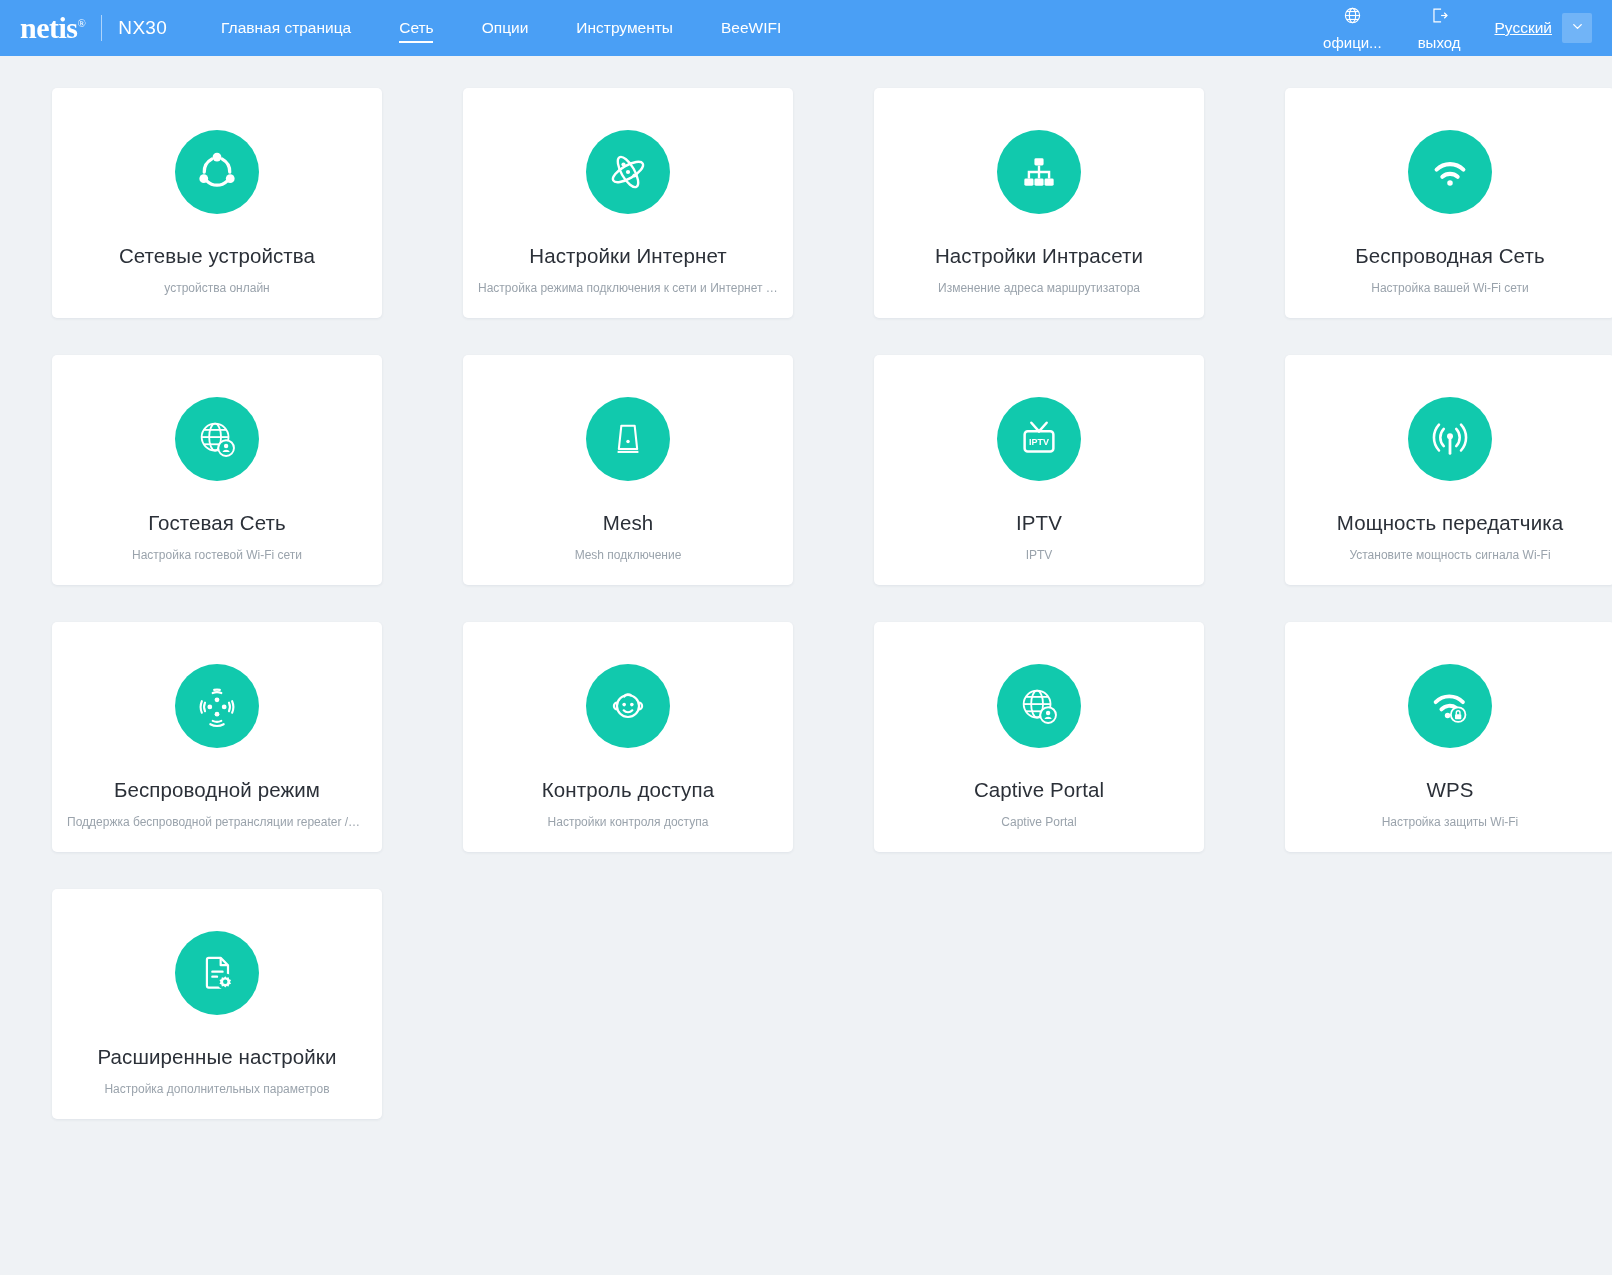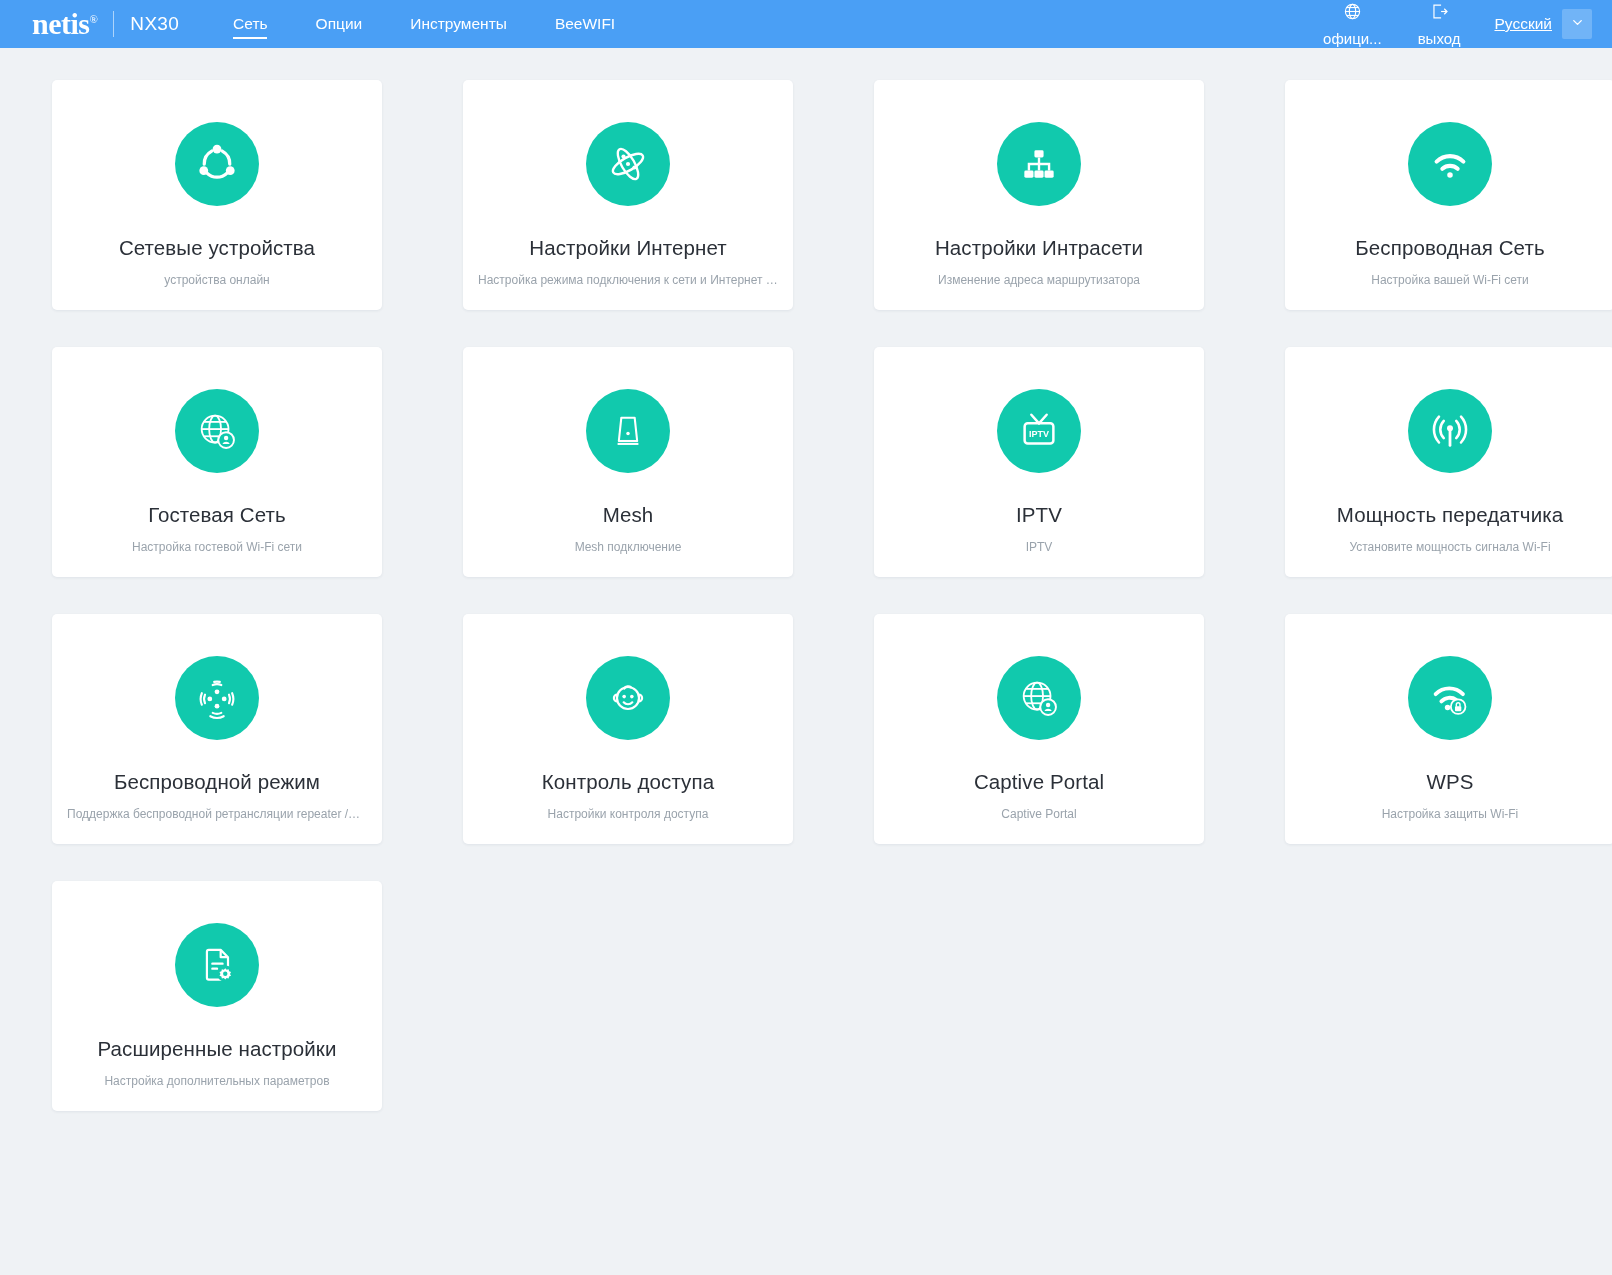--- a/index.html
+++ b/index.html
@@ -7,25 +7,25 @@
   html, body {
     width: 1612px;
     height: 1275px;
     background: #eff2f5;
     font-family: "Liberation Sans", "DejaVu Sans", sans-serif;
     overflow: hidden;
   }
 
   
   .topbar {
-    height: 48px;
+    height: 56px;
     background: #4a9ff5;
     display: flex;
     align-items: center;
-    padding: 0 18px 0 32px;
+    padding: 0 18px 0 20px;
     position: relative;
   }
 
   .brand {
     display: flex;
     align-items: center;
     flex: 0 0 auto;
     margin-right: 30px;
   }
   .brand-logo {
@@ -178,20 +178,21 @@
 
   <div class="brand">
     <div class="brand-logo">
       <span>netis</span><sup>®</sup>
     </div>
     <div class="brand-sep"></div>
     <div class="brand-model">NX30</div>
   </div>
 
   <nav class="mainnav">
+    <div class="nav-item">Главная страница</div>
     <div class="nav-item active">Сеть</div>
     <div class="nav-item">Опции</div>
     <div class="nav-item">Инструменты</div>
     <div class="nav-item">BeeWIFI</div>
   </nav>
 
   <div class="topright">
 
     <div class="tr-item">
       <span>

